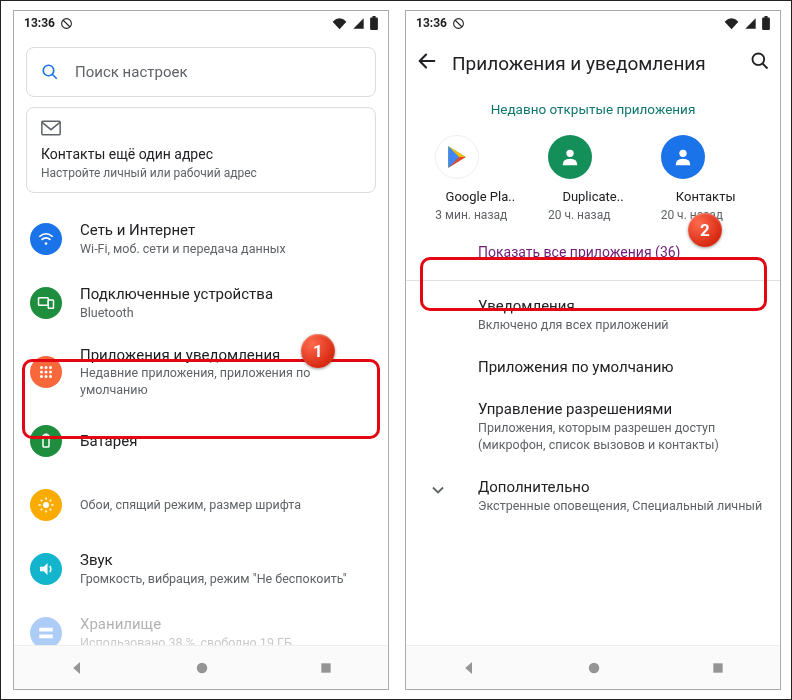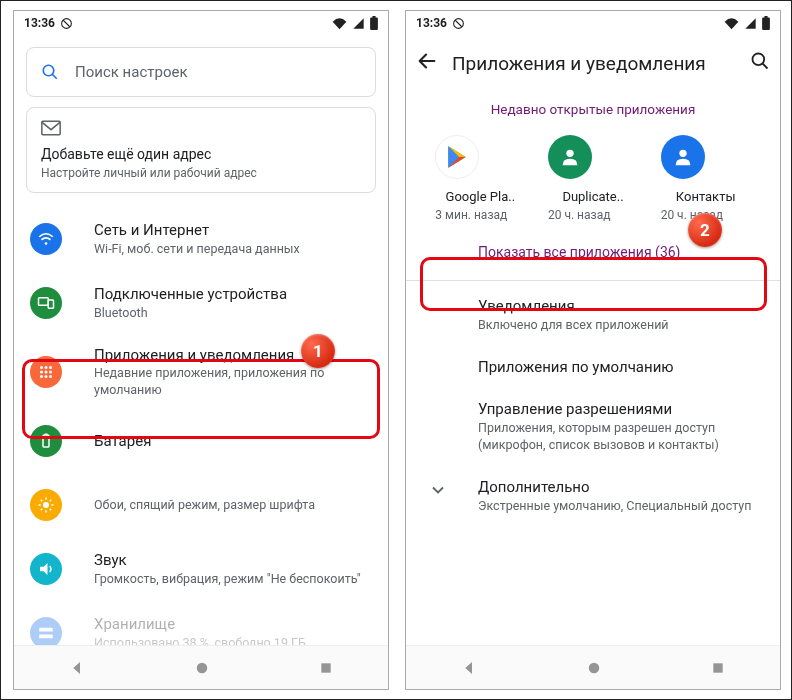--- a/index.html
+++ b/index.html
@@ -18,36 +18,36 @@
   .search-card { margin: 12px 12px 10px 12px; border: 1px solid #dadce0; border-radius: 8px; height: 50px; display: flex; align-items: center; padding: 0 14px; gap: 16px; }
   .search-card .placeholder { color: #5f6368; font-size: 15px; }
 
   
   .card { margin: 0 12px 14px 12px; border: 1px solid #dadce0; border-radius: 8px; padding: 12px 14px; }
   .card .ic { margin-bottom: 6px; }
   .card .title { font-size: 14px; color: #202124; margin-bottom: 4px; }
   .card .sub { font-size: 12px; color: #5f6368; }
 
   
-  .s-item { display: flex; align-items: center; padding: 10px 16px; gap: 32px; min-height: 64px; }
+  .s-item { display: flex; align-items: center; padding: 10px 16px; gap: 18px; min-height: 64px; }
   .s-item .txt { flex: 1; min-width: 0; }
   .s-item .txt .title { font-size: 15px; color: #202124; line-height: 1.35; }
   .s-item .txt .sub { font-size: 12.5px; color: #5f6368; line-height: 1.35; }
   .s-icon { width: 32px; height: 32px; border-radius: 50%; display: flex; align-items: center; justify-content: center; flex: 0 0 32px; }
   .s-icon svg { display:block; }
 
   
   .navbar { position: absolute; bottom: 0; left: 0; right: 0; height: 44px; display: flex; justify-content: space-around; align-items: center; border-top: 1px solid #eee; background:#fafafa; }
   .navbar .nbtn svg { display:block; opacity:.55; }
 
   
   .appbar { display:flex; align-items:center; height:56px; padding:0 10px; gap: 14px; }
   .appbar .title { font-size: 19px; color:#202124; flex:1; }
 
-  .section-title { text-align:center; font-size:13.5px; color:#701a75; padding: 10px 0 18px; }
+  .section-title { text-align:center; font-size:13.5px; color:#0f766e; padding: 10px 0 18px; }
 
   .recent-apps { display:flex; justify-content:space-around; padding: 0 18px 6px; }
   .recent-app { display:flex; flex-direction:column; align-items:flex-start; width: 90px; }
   .app-ic { width:44px; height:44px; border-radius:50%; display:flex; align-items:center; justify-content:center; margin-bottom:10px; }
   .recent-app .name { font-size:13px; color:#202124; text-align:center; white-space:nowrap; overflow:hidden; text-overflow:ellipsis; width:100%; }
   .recent-app .time { font-size:12px; color:#5f6368; margin-top:4px; white-space:nowrap; }
 
   .show-all { color:#701a75; font-size:14px; padding: 16px 0 16px 72px; }
 
   .div { height:1px; background:#e0e0e0; margin: 4px 0; }
@@ -95,21 +95,21 @@
           <line x1="15" y1="15" x2="21" y2="21" stroke="#1a73e8" stroke-width="2.2"></line>
         </svg>
       <span class="placeholder">Поиск настроек</span>
     </div>
 
     <div class="card">
       <div class="ic"><svg width="20" height="16" viewBox="0 0 24 18">
             <rect x="1" y="1" width="22" height="16" rx="1" fill="none" stroke="#5f6368" stroke-width="1.8"></rect>
             <path d="M1 2 L12 11 L23 2" fill="none" stroke="#5f6368" stroke-width="1.8"></path>
           </svg></div>
-      <div class="title">Добавьте ещё один адрес</div>
+      <div class="title">Контакты ещё один адрес</div>
       <div class="sub">Настройте личный или рабочий адрес</div>
     </div>
 
     <div>
       <div class="s-item">
         <div class="s-icon" style="background:#1a73e8">
             <svg width="18" height="18" viewBox="0 0 24 24">
               <path d="M3 9 Q12 1 21 9" stroke="#fff" stroke-width="2.2" fill="none"></path>
               <path d="M6 13 Q12 8 18 13" stroke="#fff" stroke-width="2.2" fill="none"></path>
               <circle cx="12" cy="18" r="1.8" fill="#fff"></circle>
@@ -313,21 +313,21 @@
     </div>
     <div class="setting2">
       <div class="title">Управление разрешениями</div>
       <div class="sub">Приложения, которым разрешен доступ (микрофон, список вызовов и контакты)</div>
     </div>
     <div class="setting2">
       <div class="expand-ic"><svg width="20" height="20" viewBox="0 0 24 24">
             <path d="M6 9 L12 15 L18 9" stroke="#5f6368" stroke-width="2.2" fill="none"></path>
           </svg></div>
       <div class="title">Дополнительно</div>
-      <div class="sub">Экстренные умолчанию, Специальный доступ</div>
+      <div class="sub">Экстренные оповещения, Специальный личный</div>
     </div>
 
     <div class="navbar">
       <div class="nbtn">
           <svg width="18" height="18" viewBox="0 0 24 24">
             <path d="M16 4 L7 12 L16 20 Z" fill="#444"></path>
           </svg>
         </div>
       <div class="nbtn">
           <svg width="18" height="18" viewBox="0 0 24 24">

